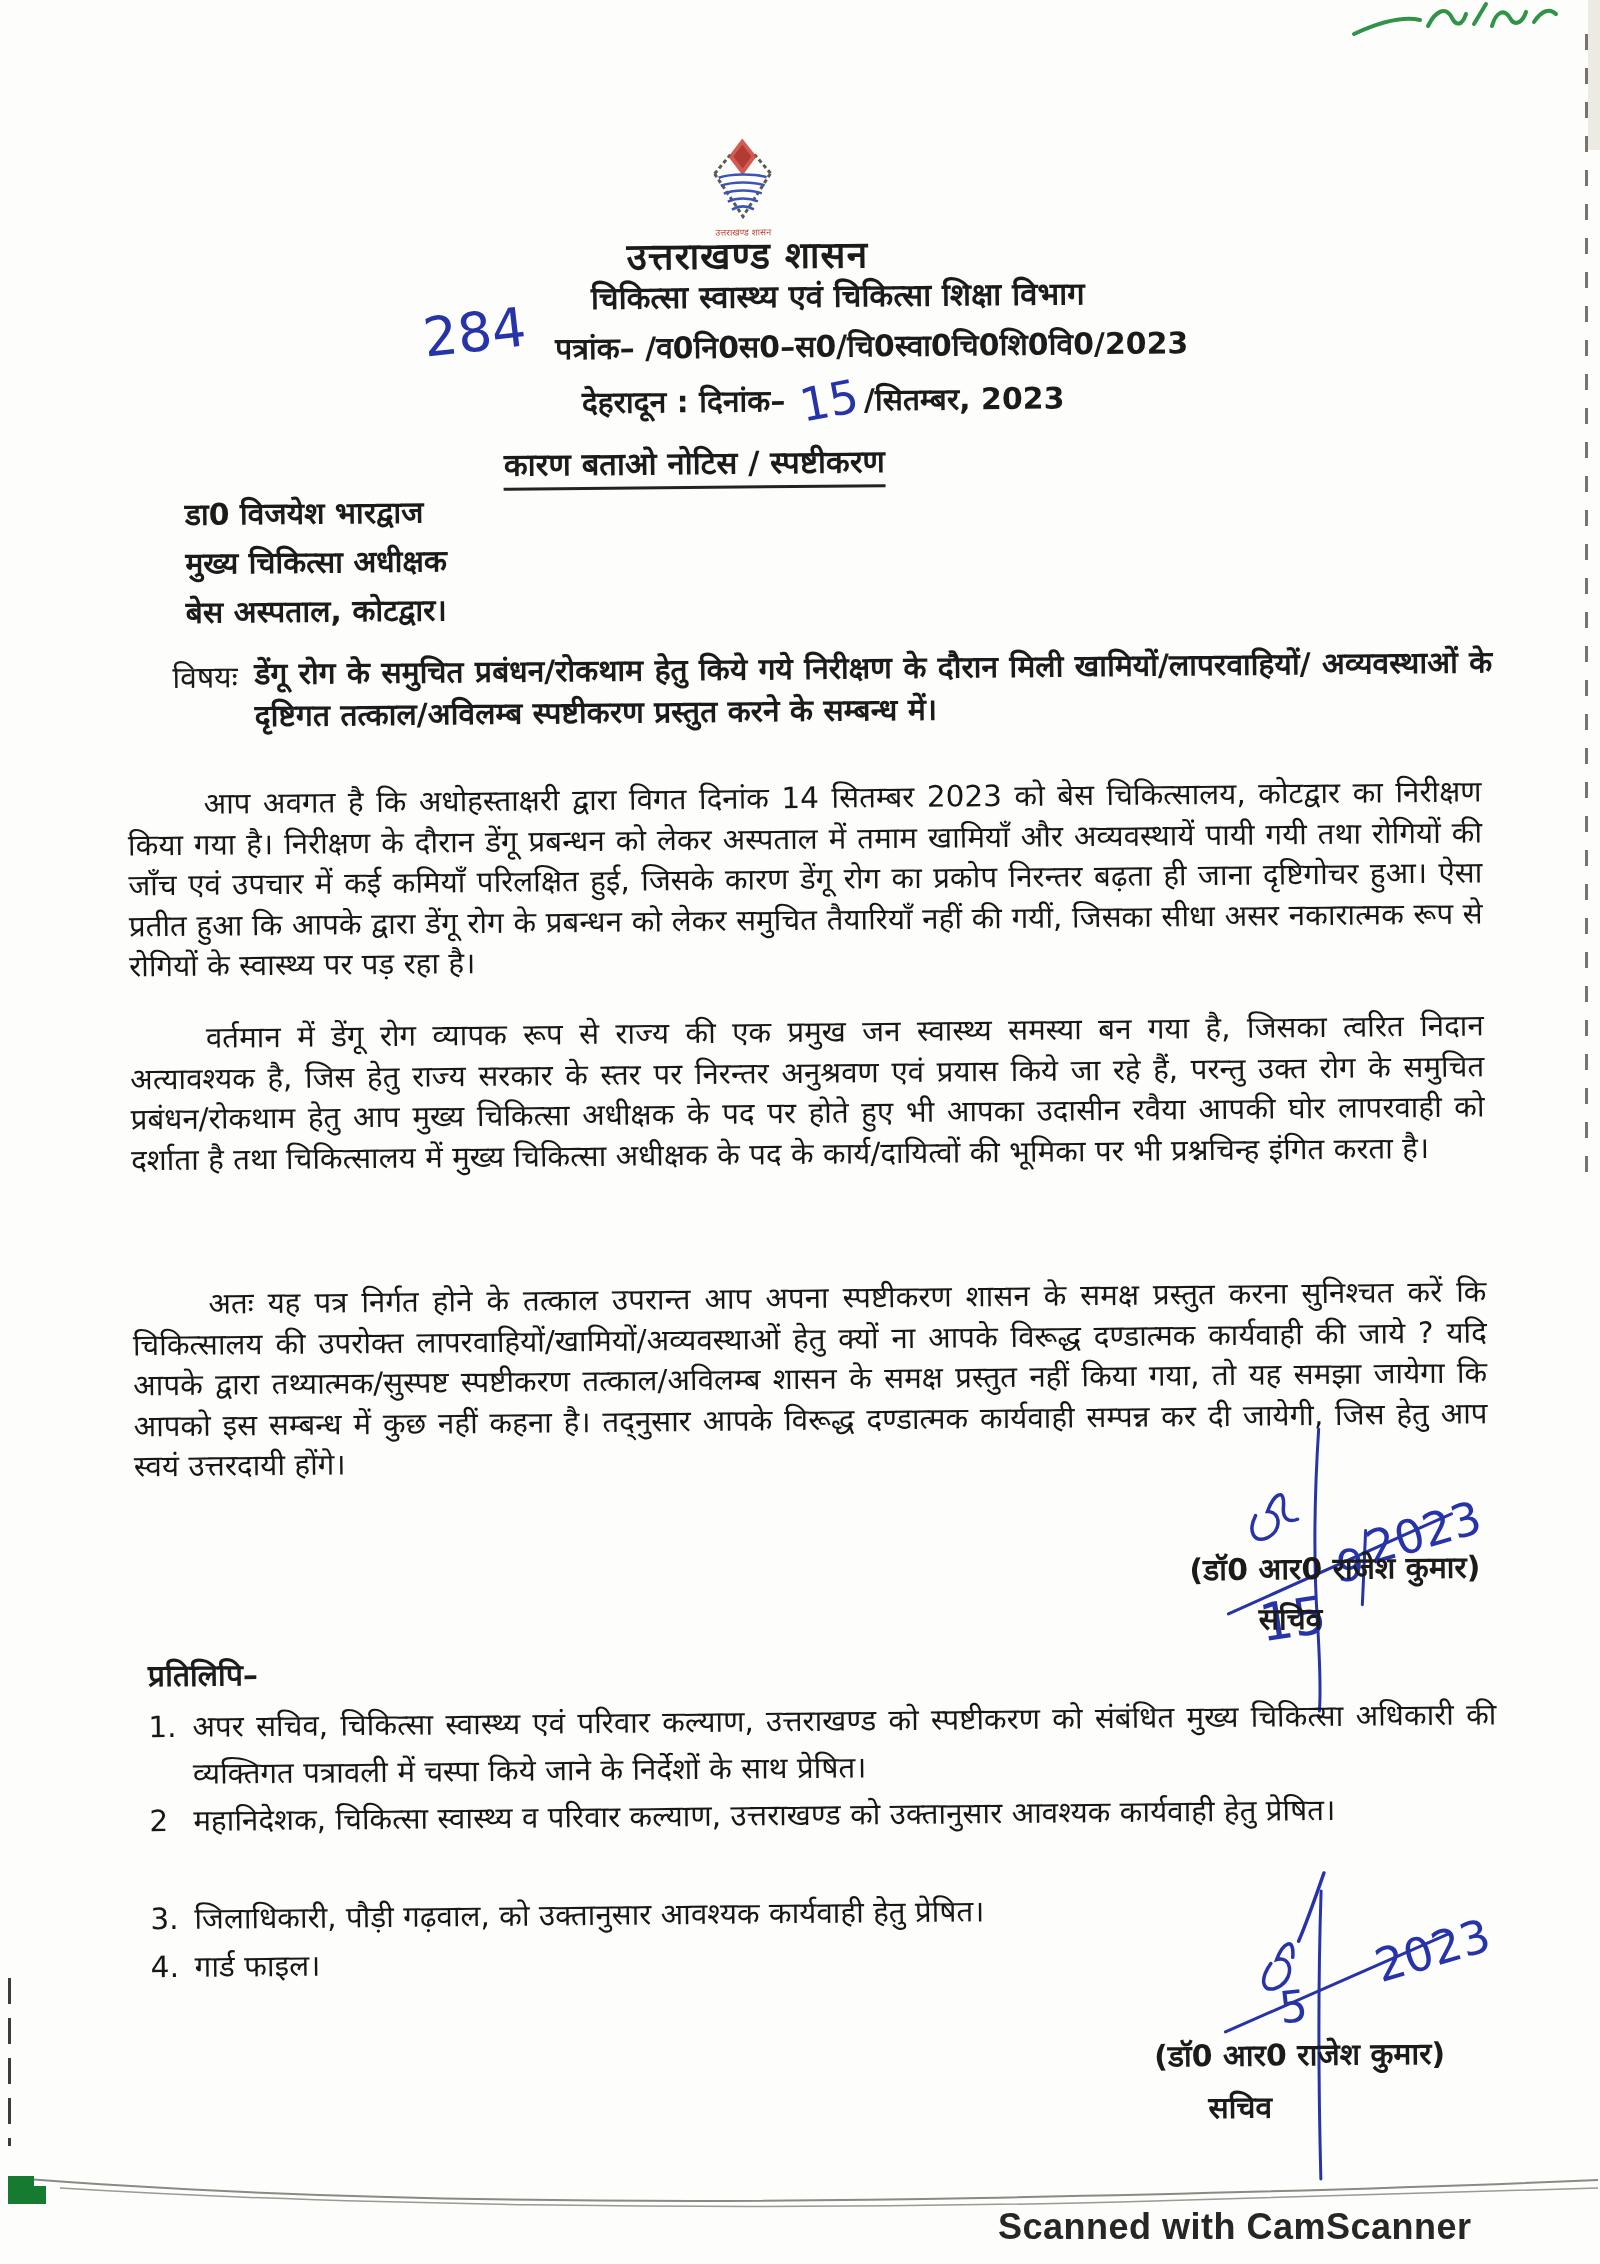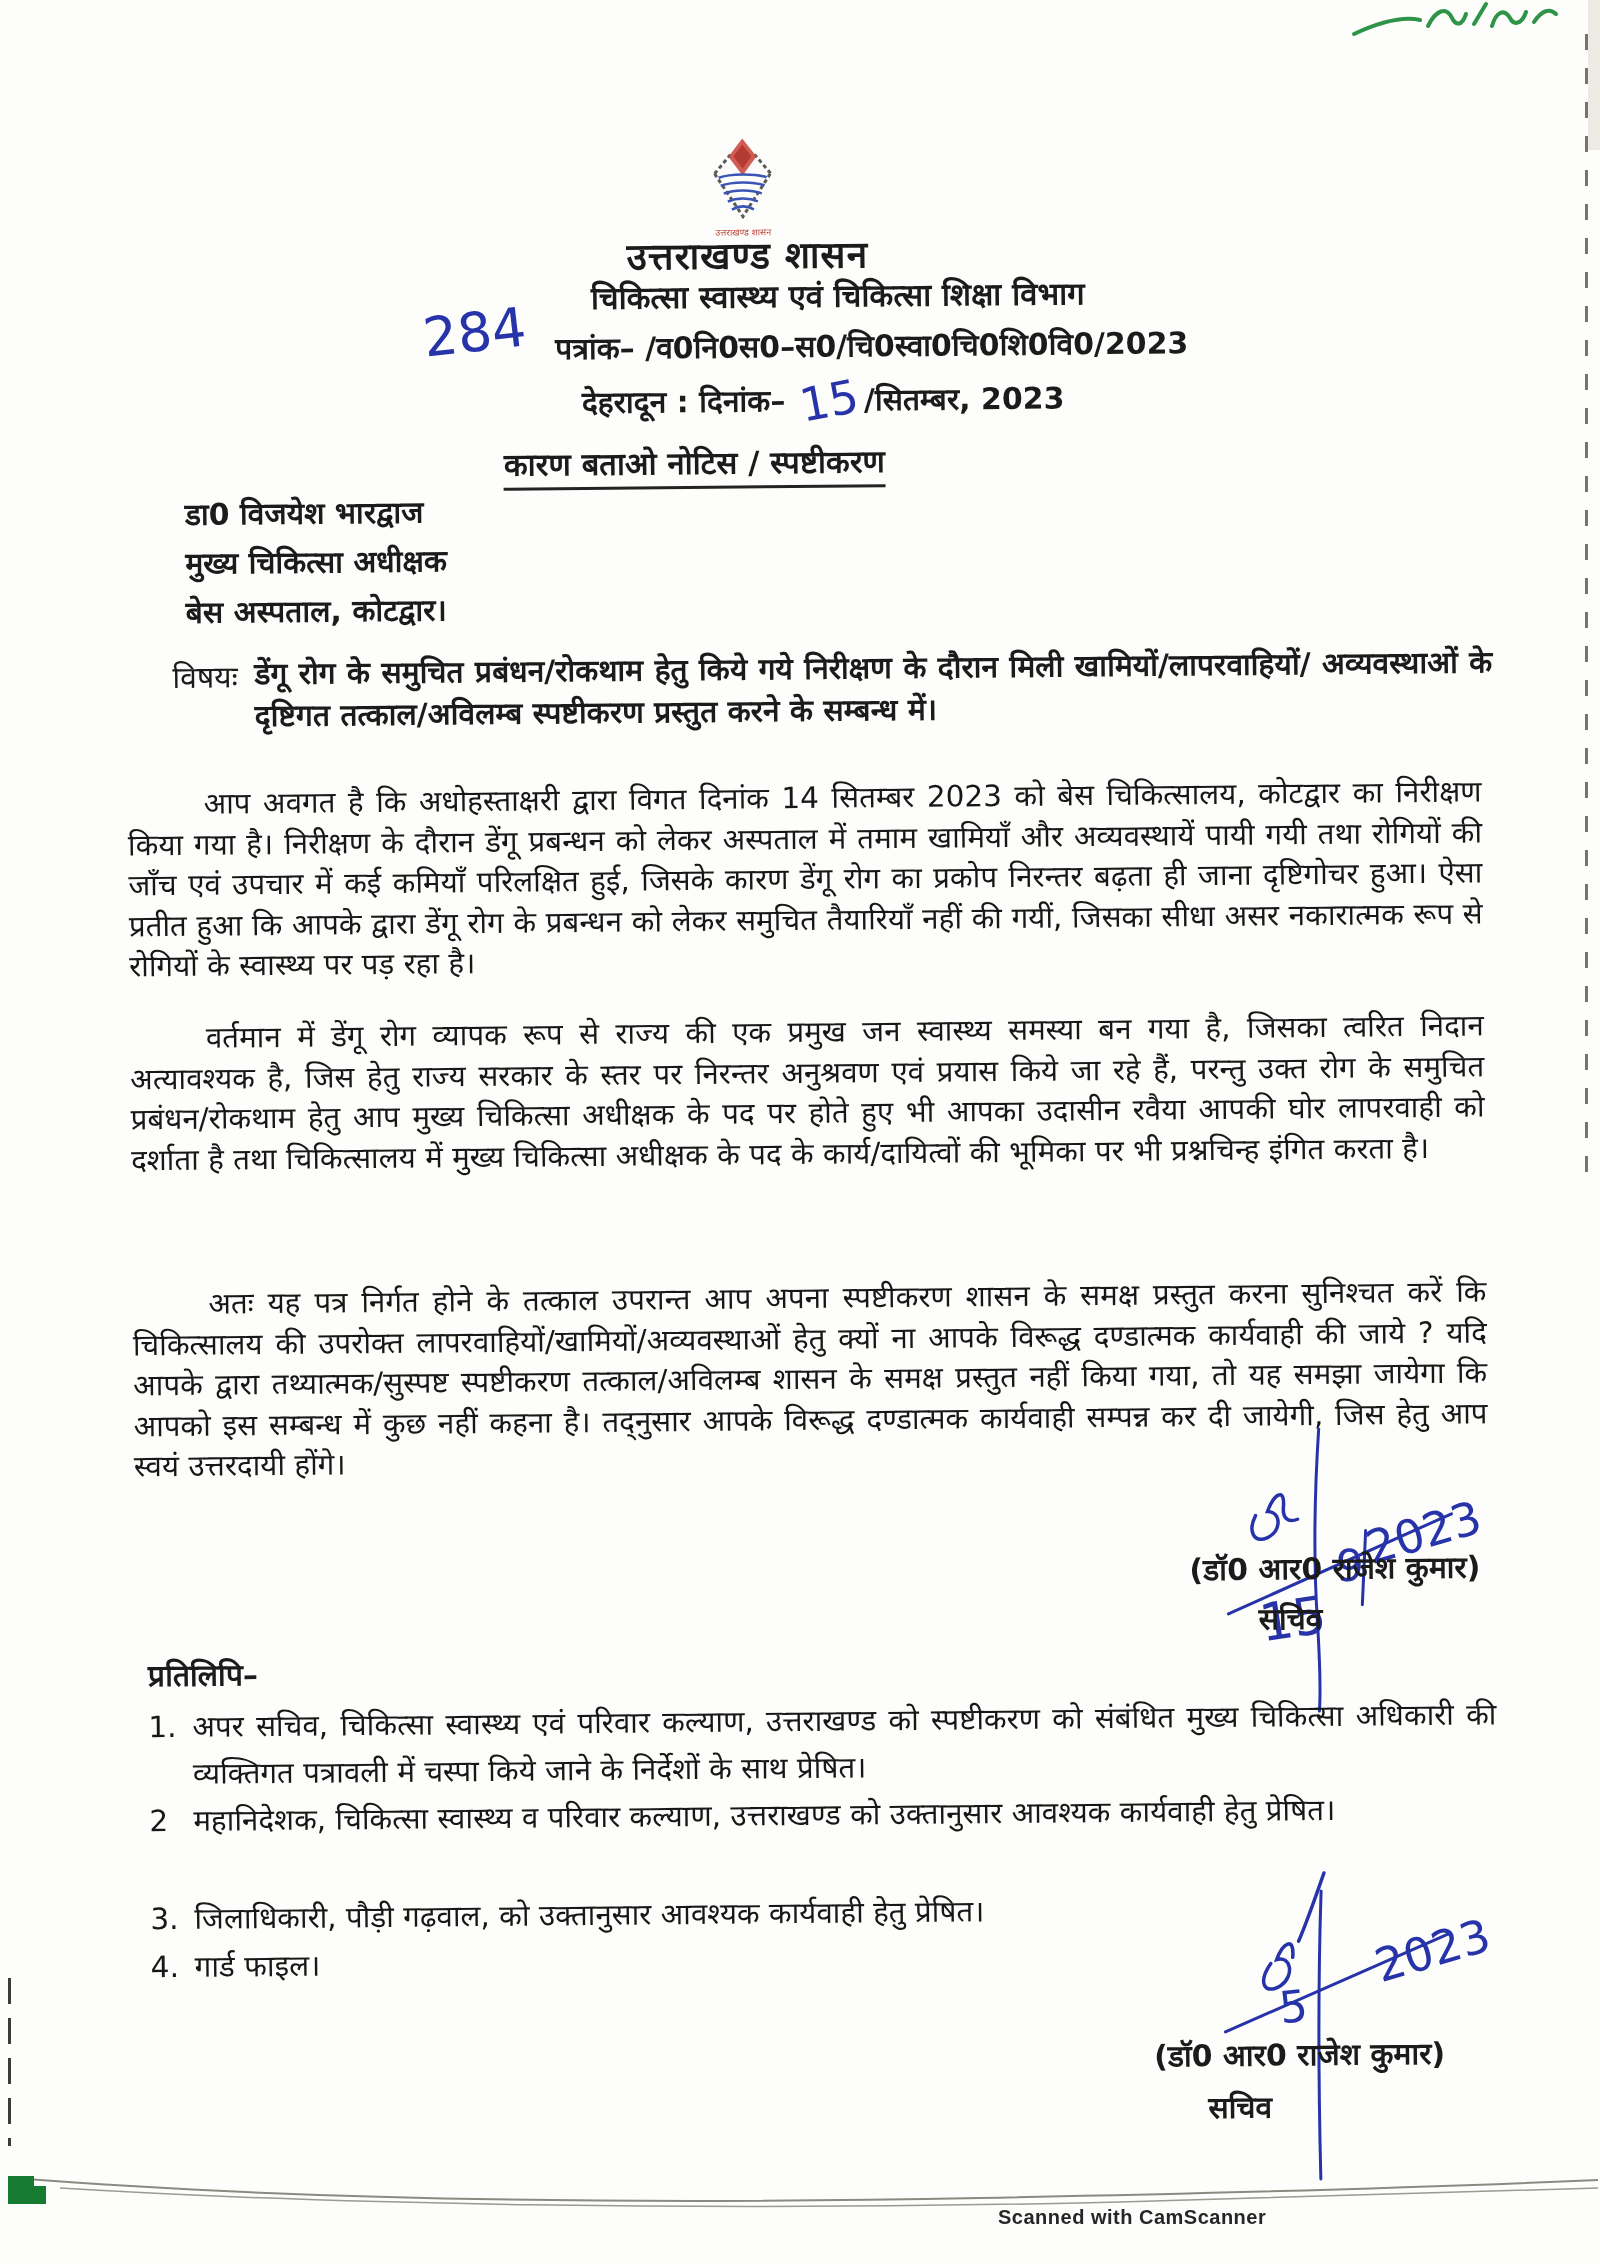--- a/index.html
+++ b/index.html
@@ -22,21 +22,21 @@
   .recipient{left:190px;top:484px;font-size:30px;font-weight:600;line-height:49px;}
   .subject-label{left:176px;top:650px;font-size:30px;font-weight:400;}
   .subject-text{left:258px;top:648px;width:1238px;font-size:30px;font-weight:600;line-height:42px;text-align:justify;}
   .para{left:130px;width:1354px;font-size:29.5px;line-height:40.5px;text-align:justify;text-indent:76px;color:#171717;}
   .sig-name{font-size:30px;font-weight:600;text-align:center;}
   .sig-title{font-size:30px;font-weight:600;text-align:center;}
   .copies-label{left:142px;top:1648px;font-size:30px;font-weight:600;}
   .copy-item{display:flex;font-size:29.5px;line-height:47px;color:#171717;}
   .copy-marker{width:44px;flex:0 0 44px;}
   .copy-text{flex:1;text-align:justify;}
-  .footer-scan{left:998px;top:2206px;font-family:"Liberation Sans",sans-serif;font-size:20px;font-weight:700;color:#262626;letter-spacing:0.5px;text-align:center;}
+  .footer-scan{left:998px;top:2206px;font-family:"Liberation Sans",sans-serif;font-size:36px;font-weight:700;color:#262626;letter-spacing:0.5px;text-align:center;}
   .edge-right{left:1585px;top:34px;width:3px;height:1140px;opacity:.8;
     background:repeating-linear-gradient(180deg,#55524b 0 16px,rgba(0,0,0,0) 16px 34px);}
   .edge-left-bottom{left:8px;top:1978px;width:3px;height:168px;
     background:repeating-linear-gradient(180deg,#3c3c38 0 26px,rgba(0,0,0,0) 26px 40px);}
   .corner-shade{left:1588px;top:0;width:12px;height:150px;background:#eceae3;}
   svg text{font-family:"DejaVu Sans",sans-serif;}
 </style>
 </head>
 <body>
 

